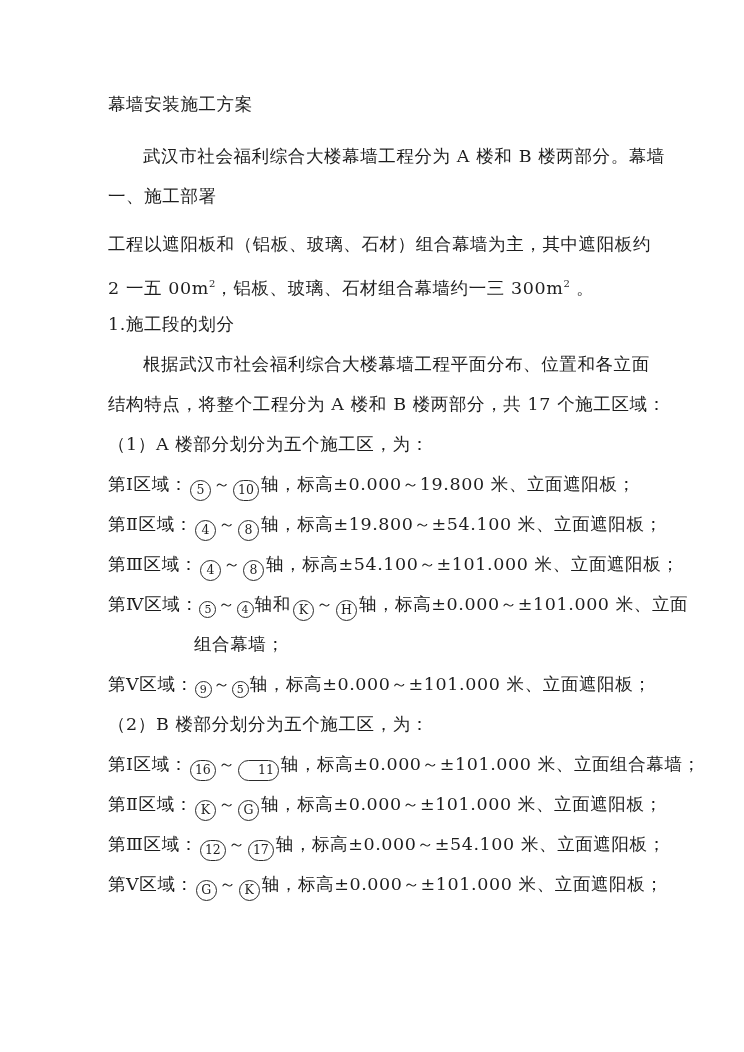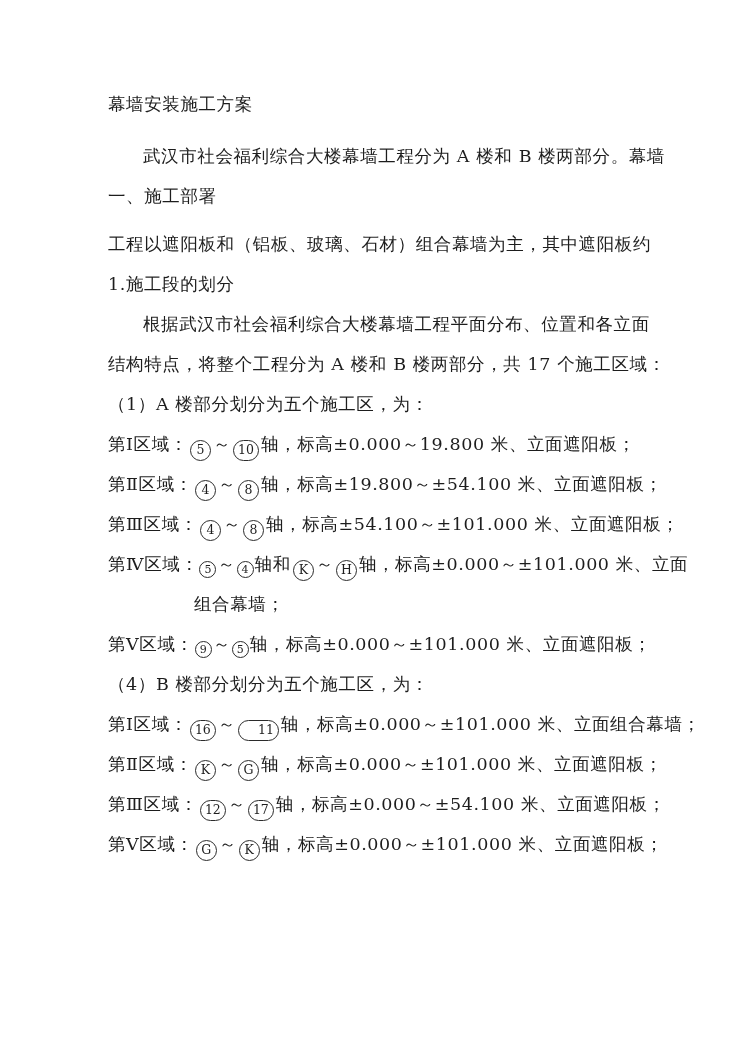--- a/index.html
+++ b/index.html
@@ -64,29 +64,30 @@
 </style>
 </head>
 <body>
 
 <div class="page">
   <div class="doc" id="doc" style="color: rgb(29, 29, 29);">
       <div class="line title"><span>幕墙安装施工方案</span></div>
       <div class="line indent"><span>武汉市社会福利综合大楼幕墙工程分为 A 楼和 B 楼两部分。幕墙</span></div>
       <div class="line h1"><span>一、施工部署</span></div>
       <div class="line"><span>工程以遮阳板和（铝板、玻璃、石材）组合幕墙为主，其中遮阳板约</span></div>
+      <div class="line"><span>2 一五 00m</span><span class="sup">2</span><span>，铝板、玻璃、石材组合幕墙约一三 300m</span><span class="sup">2</span><span> 。</span></div>
       <div class="line"><span>1.施工段的划分</span></div>
       <div class="line indent"><span>根据武汉市社会福利综合大楼幕墙工程平面分布、位置和各立面</span></div>
       <div class="line"><span>结构特点，将整个工程分为 A 楼和 B 楼两部分，共 17 个施工区域：</span></div>
       <div class="line"><span>（1）A 楼部分划分为五个施工区，为：</span></div>
       <div class="line"><span>第Ⅰ区域：</span><span class="circle" style="border-color: rgb(43, 43, 43);">5</span><span>～</span><span class="circle" style="border-color: rgb(43, 43, 43);">10</span><span>轴，标高±0.000～19.800 米、立面遮阳板；</span></div>
       <div class="line"><span>第Ⅱ区域：</span><span class="circle" style="border-color: rgb(43, 43, 43);">4</span><span>～</span><span class="circle" style="border-color: rgb(43, 43, 43);">8</span><span>轴，标高±19.800～±54.100 米、立面遮阳板；</span></div>
       <div class="line"><span>第Ⅲ区域：</span><span class="circle" style="border-color: rgb(43, 43, 43);">4</span><span>～</span><span class="circle" style="border-color: rgb(43, 43, 43);">8</span><span>轴，标高±54.100～±101.000 米、立面遮阳板；</span></div>
       <div class="line"><span>第Ⅳ区域：</span><span class="circle small" style="border-color: rgb(43, 43, 43);">5</span><span>～</span><span class="circle small" style="border-color: rgb(43, 43, 43);">4</span><span>轴和</span><span class="circle" style="border-color: rgb(43, 43, 43);">K</span><span>～</span><span class="circle" style="border-color: rgb(43, 43, 43);">H</span><span>轴，标高±0.000～±101.000 米、立面</span></div>
       <div class="line cont"><span>组合幕墙；</span></div>
       <div class="line"><span>第Ⅴ区域：</span><span class="circle small" style="border-color: rgb(43, 43, 43);">9</span><span>～</span><span class="circle small" style="border-color: rgb(43, 43, 43);">5</span><span>轴，标高±0.000～±101.000 米、立面遮阳板；</span></div>
-      <div class="line"><span>（4）B 楼部分划分为五个施工区，为：</span></div>
+      <div class="line"><span>（2）B 楼部分划分为五个施工区，为：</span></div>
       <div class="line"><span>第Ⅰ区域：</span><span class="circle" style="border-color: rgb(43, 43, 43);">16</span><span>～</span><span class="circle" style="border-color: rgb(43, 43, 43); padding-left: 19px;">11</span><span>轴，标高±0.000～±101.000 米、立面组合幕墙；</span></div>
       <div class="line"><span>第Ⅱ区域：</span><span class="circle" style="border-color: rgb(43, 43, 43);">K</span><span>～</span><span class="circle" style="border-color: rgb(43, 43, 43);">G</span><span>轴，标高±0.000～±101.000 米、立面遮阳板；</span></div>
       <div class="line"><span>第Ⅲ区域：</span><span class="circle" style="border-color: rgb(43, 43, 43);">12</span><span>～</span><span class="circle" style="border-color: rgb(43, 43, 43);">17</span><span>轴，标高±0.000～±54.100 米、立面遮阳板；</span></div>
       <div class="line"><span>第Ⅴ区域：</span><span class="circle" style="border-color: rgb(43, 43, 43);">G</span><span>～</span><span class="circle" style="border-color: rgb(43, 43, 43);">K</span><span>轴，标高±0.000～±101.000 米、立面遮阳板；</span></div>
     </div>
 </div>
 
 </body></html>

